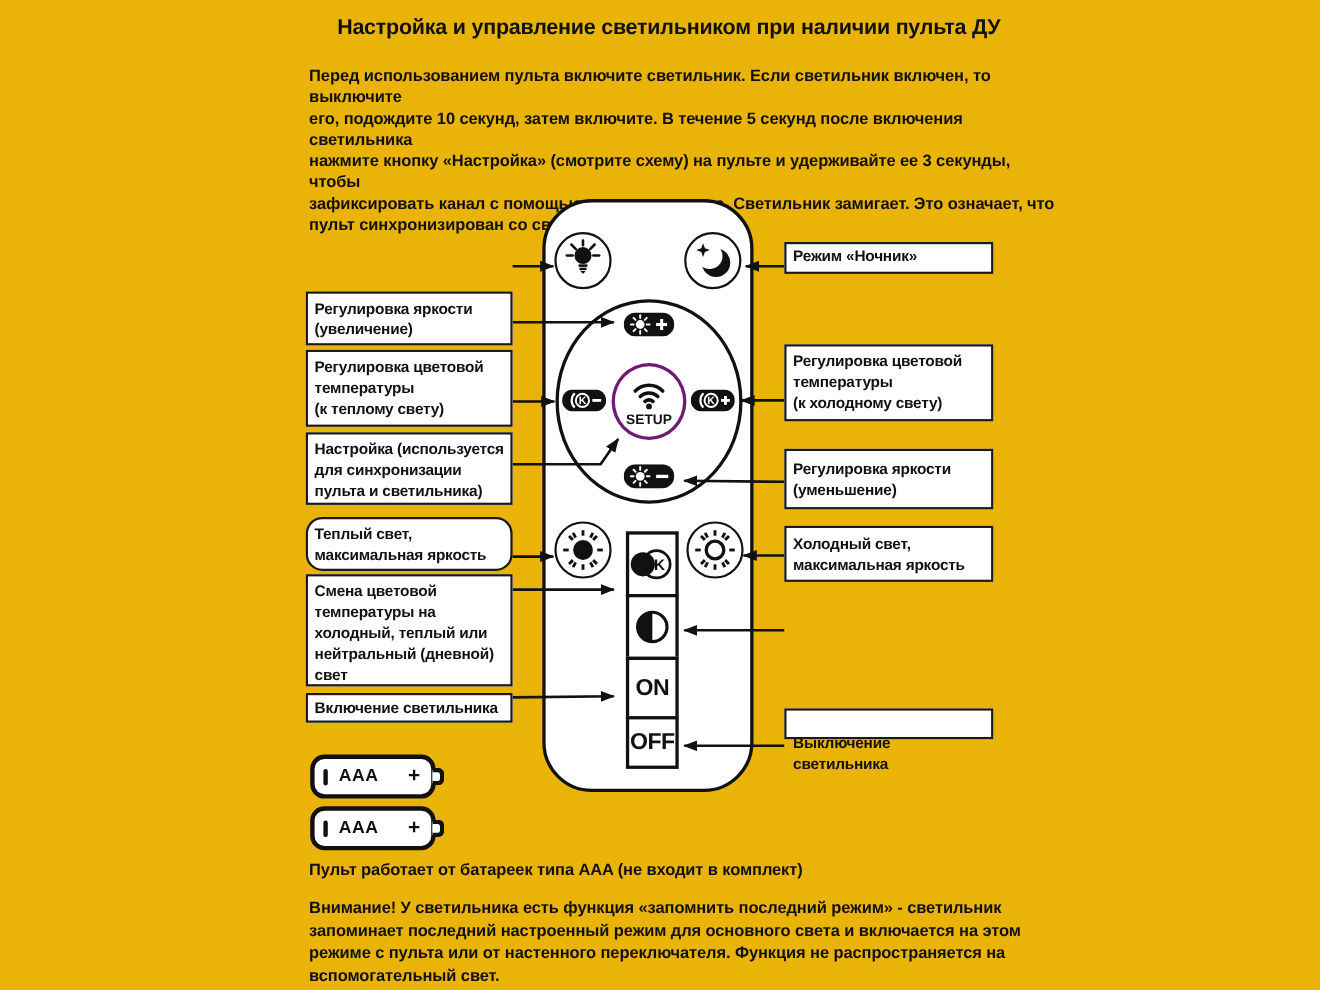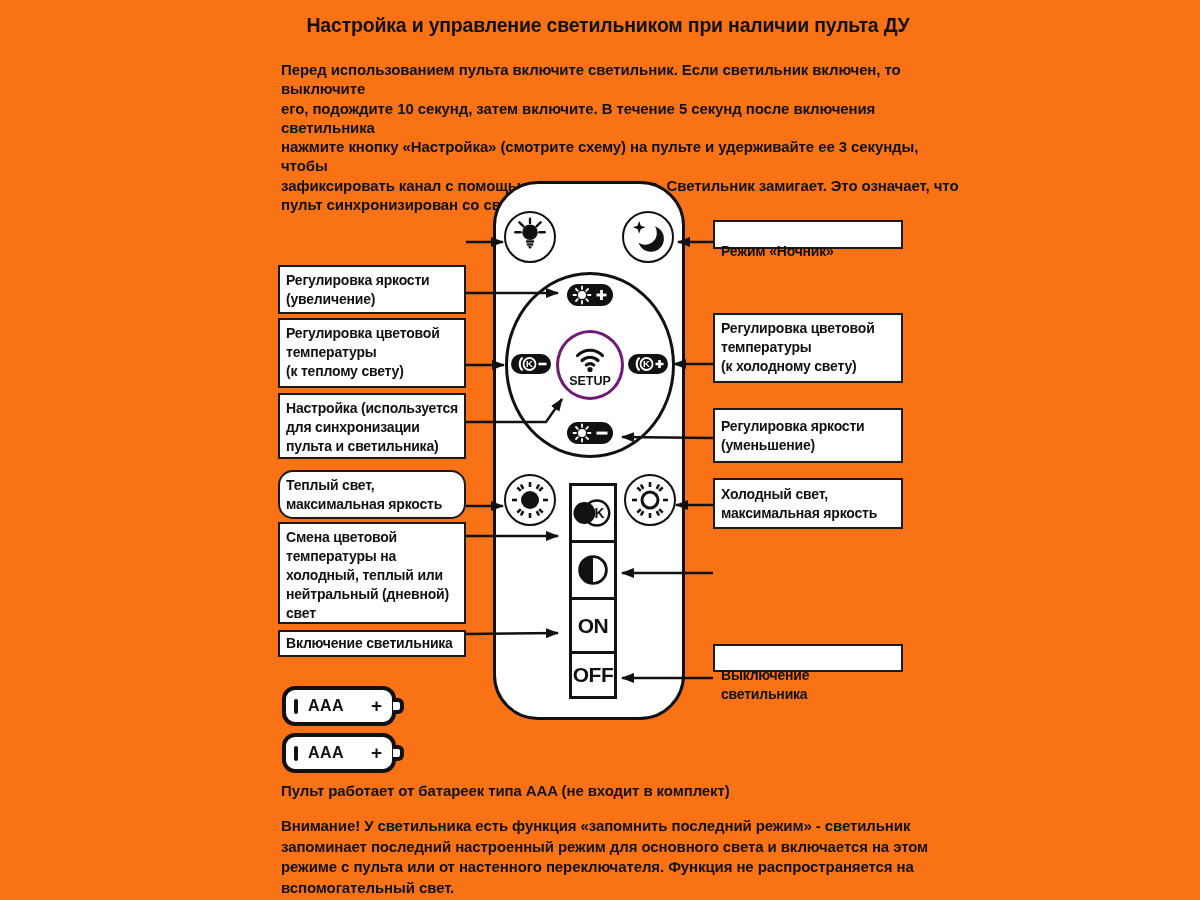--- a/index.html
+++ b/index.html
@@ -1,17 +1,17 @@
 <!DOCTYPE html>
 <html><head>
 <meta charset="utf-8">
 <style>
   html,body{margin:0;padding:0;background:#888;}
   #canvas{
-    position:relative;width:1200px;height:900px;background:#f97316;
+    position:relative;width:1200px;height:900px;background:#eab308;
     font-family:"Liberation Sans","DejaVu Sans",sans-serif;color:#111;
     overflow:hidden;margin:0 auto;
   }
   .title{
     position:absolute;left:270px;top:14px;width:676px;text-align:center;
     font-size:19.5px;font-weight:bold;letter-spacing:-0.2px;
   }
   .para{
     position:absolute;font-size:15px;font-weight:bold;line-height:19.3px;
     white-space:pre-line;letter-spacing:-0.1px;
@@ -112,21 +112,21 @@
 пульта и светильника)</div>
   <div class="callout left" style="top:470px;height:49px;border-radius:15px;">Теплый свет,
 максимальная яркость</div>
   <div class="callout left" style="top:522px;height:102px;">Смена цветовой
 температуры на
 холодный, теплый или
 нейтральный (дневной)
 свет</div>
   <div class="callout left" style="top:630px;height:27px;padding-top:2px;">Включение светильника</div>
 
-  <div class="callout right" style="top:220px;height:29px;padding-top:20px;">Режим «Ночник»</div>
+  <div class="callout right" style="top:220px;height:29px;padding-top:1px;">Режим «Ночник»</div>
   <div class="callout right" style="top:313px;height:70px;">Регулировка цветовой
 температуры
 (к холодному свету)</div>
   <div class="callout right" style="top:408px;height:55px;padding-top:7px;">Регулировка яркости
 (уменьшение)</div>
   <div class="callout right" style="top:478px;height:51px;padding-top:5px;">Холодный свет,
 максимальная яркость</div>
   <div class="callout right" style="top:644px;height:28px;padding-top:20px;">Выключение светильника</div>
 
   <div id="remote-body"></div>

